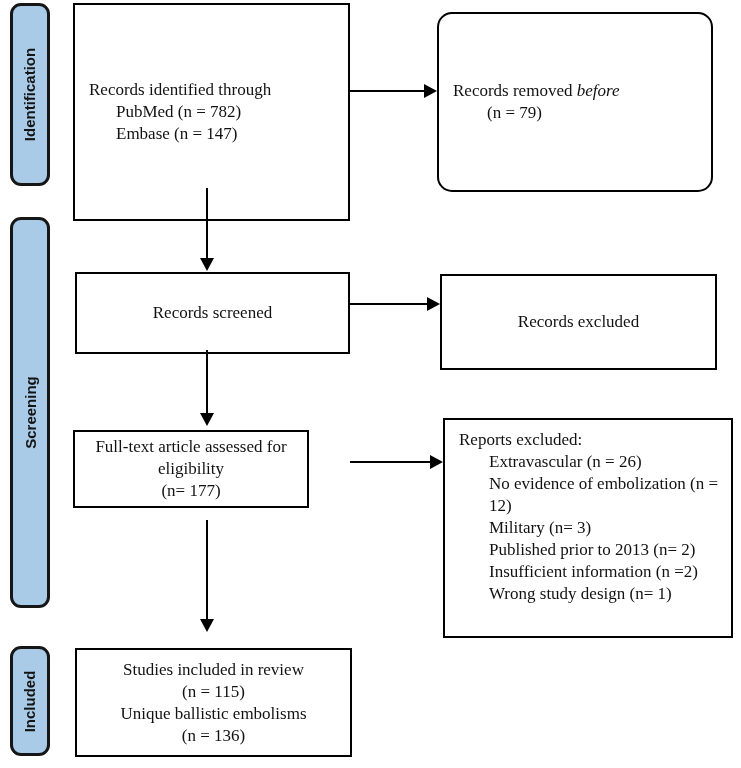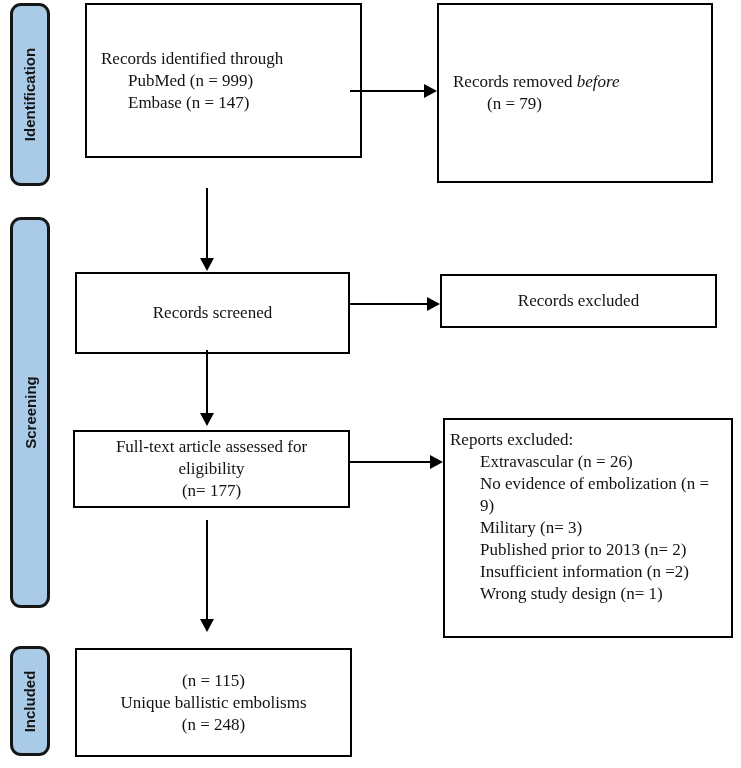--- a/index.html
+++ b/index.html
@@ -48,21 +48,21 @@
   .v-center {
     display: flex;
     flex-direction: column;
     justify-content: center;
   }
   .t-center { text-align: center; }
   .pad-left { padding-left: 14px; padding-right: 4px; }
   .indent { padding-left: 27px; }
   .indent-lg { padding-left: 34px; }
   .items-indent { padding-left: 30px; max-width: 235px; }
-  .top-align { padding-top: 9px; padding-left: 5px; padding-right: 4px; font-family: Liberation Serif, serif; }
+  .top-align { padding-top: 9px; padding-left: 14px; padding-right: 4px; font-family: Liberation Serif, serif; }
 
   
   .hline { position: absolute; height: 2px; background: #000; }
   .vline { position: absolute; width: 2px; background: #000; }
   .head-right {
     position: absolute; width: 0; height: 0;
     border-top: 7px solid transparent;
     border-bottom: 7px solid transparent;
     border-left: 13px solid #000;
   }
@@ -82,59 +82,60 @@
   <div class="stage" style="top:3px; height:183px;">
     <span class="vtext">Identification</span>
   </div>
   <div class="stage" style="top:217px; height:391px;">
     <span class="vtext">Screening</span>
   </div>
   <div class="stage" style="top:646px; height:110px;">
     <span class="vtext">Included</span>
   </div>
 
-  <div class="wbox v-center pad-left" style="left:73px; top:3px; width:277px; height:155px;margin-left:12px;">
+  <div class="wbox v-center pad-left" style="left:73px; top:3px; width:277px; height:218px;">
     <div>Records identified through</div>
-    <div class="indent">PubMed (n = 999)</div>
+    <div class="indent">PubMed (n = 782)</div>
     <div class="indent">Embase (n = 147)</div>
   </div>
 
-  <div class="wbox v-center pad-left" style="left:437px; top:3px; width:276px; height:180px;">
+  <div class="wbox v-center pad-left" style="left:437px; top:12px; width:276px; height:180px;border-radius:15px;">
     <div><span>Records removed </span><span class="it">before</span></div>
     <div class="indent-lg">(n = 79)</div>
   </div>
 
   <div class="wbox v-center t-center" style="left:75px; top:272px; width:275px; height:82px;">
     <div>Records screened</div>
   </div>
 
-  <div class="wbox v-center t-center" style="left:440px; top:274px; width:277px; height:54px;">
+  <div class="wbox v-center t-center" style="left:440px; top:274px; width:277px; height:96px;">
     <div>Records excluded</div>
   </div>
 
-  <div class="wbox v-center t-center" style="left:73px; top:430px; width:277px; height:78px;">
+  <div class="wbox v-center t-center" style="left:73px; top:430px; width:236px; height:78px;">
     <div>Full-text article assessed for</div>
     <div>eligibility</div>
     <div>(n= 177)</div>
   </div>
 
   <div class="wbox top-align" style="left:443px; top:418px; width:290px; height:220px;">
     <div>Reports excluded:</div>
     <div class="items-indent">Extravascular (n = 26)</div>
-    <div class="items-indent">No evidence of embolization (n = 9)</div>
+    <div class="items-indent">No evidence of embolization (n = 12)</div>
     <div class="items-indent">Military (n= 3)</div>
     <div class="items-indent">Published prior to 2013 (n= 2)</div>
     <div class="items-indent">Insufficient information (n =2)</div>
     <div class="items-indent">Wrong study design (n= 1)</div>
   </div>
 
   <div class="wbox v-center t-center" style="left:75px; top:648px; width:277px; height:109px;">
+    <div>Studies included in review</div>
     <div>(n = 115)</div>
     <div>Unique ballistic embolisms</div>
-    <div>(n = 248)</div>
+    <div>(n = 136)</div>
   </div>
 
   <div class="hline" style="left:350px; top:90px; width:75px;"></div>
   <div class="head-right" style="left:424px; top:84px;"></div>
 
   <div class="vline" style="left:206px; top:188px; height:72px;"></div>
   <div class="head-down" style="left:200px; top:258px;"></div>
 
   <div class="hline" style="left:350px; top:303px; width:77px;"></div>
   <div class="head-right" style="left:427px; top:297px;"></div>

